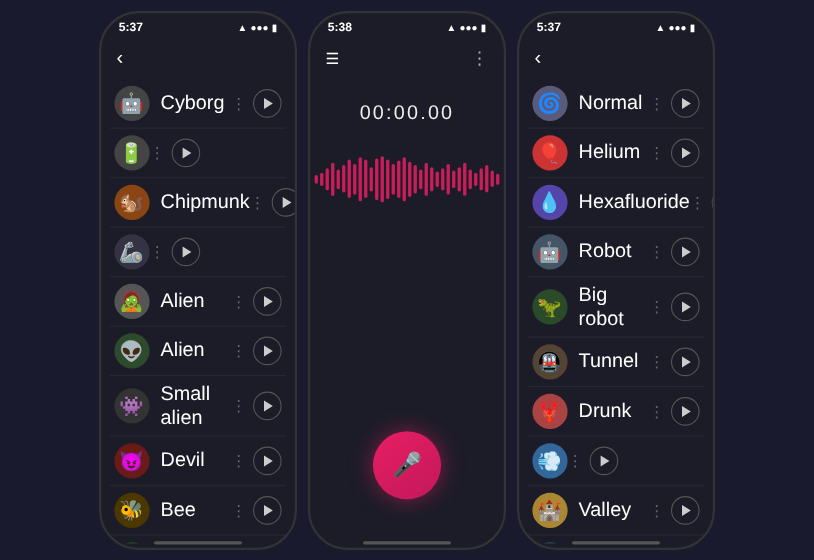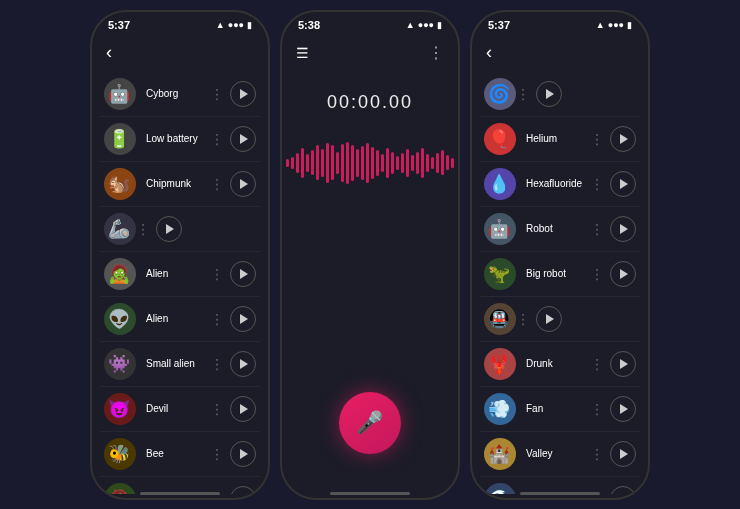--- a/index.html
+++ b/index.html
@@ -107,21 +107,21 @@
       align-items: center;
       justify-content: center;
       font-size: 18px;
       flex-shrink: 0;
       overflow: hidden;
     }
 
     .voice-name {
       flex: 1;
       color: #fff;
-      font-size: 10px;
+      font-size: 18px;
       margin-left: 10px;
       font-weight: 400;
     }
 
     .item-more {
       color: #666;
       font-size: 14px;
       margin-right: 6px;
     }
 
@@ -269,21 +269,20 @@
         <div class="voice-item">
       <div class="voice-emoji emoji-cyborg">🤖</div>
       <span class="voice-name">Cyborg</span>
       <span class="item-more">⋮</span>
       <div class="play-btn">
         <div class="play-triangle"></div>
       </div>
     </div>
         <div class="voice-item">
       <div class="voice-emoji emoji-battery">🔋</div>
-      <span class="voice-name">Low battery</span>
       <span class="item-more">⋮</span>
       <div class="play-btn">
         <div class="play-triangle"></div>
       </div>
     </div>
         <div class="voice-item">
       <div class="voice-emoji emoji-chipmunk">🐿️</div>
       <span class="voice-name">Chipmunk</span>
       <span class="item-more">⋮</span>
       <div class="play-btn">
@@ -425,20 +424,21 @@
       <span class="status-icon">▮</span>
     </div>
   </div>
   <div class="phone-header">
     <span class="back-arrow">‹</span>
   </div>
   <div class="phone-content">
     <div class="voice-list" id="list-right">
         <div class="voice-item">
       <div class="voice-emoji emoji-normal">🌀</div>
+      <span class="voice-name">Normal</span>
       <span class="item-more">⋮</span>
       <div class="play-btn">
         <div class="play-triangle"></div>
       </div>
     </div>
         <div class="voice-item">
       <div class="voice-emoji emoji-helium">🎈</div>
       <span class="voice-name">Helium</span>
       <span class="item-more">⋮</span>
       <div class="play-btn">
@@ -464,36 +464,36 @@
         <div class="voice-item">
       <div class="voice-emoji emoji-big-robot">🦖</div>
       <span class="voice-name">Big robot</span>
       <span class="item-more">⋮</span>
       <div class="play-btn">
         <div class="play-triangle"></div>
       </div>
     </div>
         <div class="voice-item">
       <div class="voice-emoji emoji-tunnel">🚇</div>
+      <span class="voice-name">Tunnel</span>
       <span class="item-more">⋮</span>
       <div class="play-btn">
         <div class="play-triangle"></div>
       </div>
     </div>
         <div class="voice-item">
       <div class="voice-emoji emoji-drunk">🦞</div>
       <span class="voice-name">Drunk</span>
       <span class="item-more">⋮</span>
       <div class="play-btn">
         <div class="play-triangle"></div>
       </div>
     </div>
         <div class="voice-item">
       <div class="voice-emoji emoji-fan">💨</div>
-      <span class="voice-name">Fan</span>
       <span class="item-more">⋮</span>
       <div class="play-btn">
         <div class="play-triangle"></div>
       </div>
     </div>
         <div class="voice-item">
       <div class="voice-emoji emoji-valley">🏰</div>
       <span class="voice-name">Valley</span>
       <span class="item-more">⋮</span>
       <div class="play-btn">

